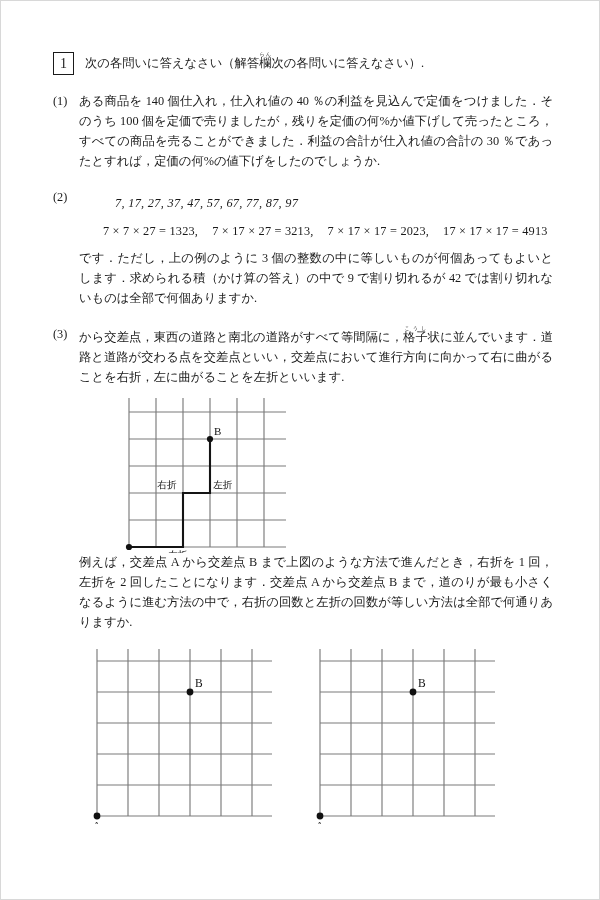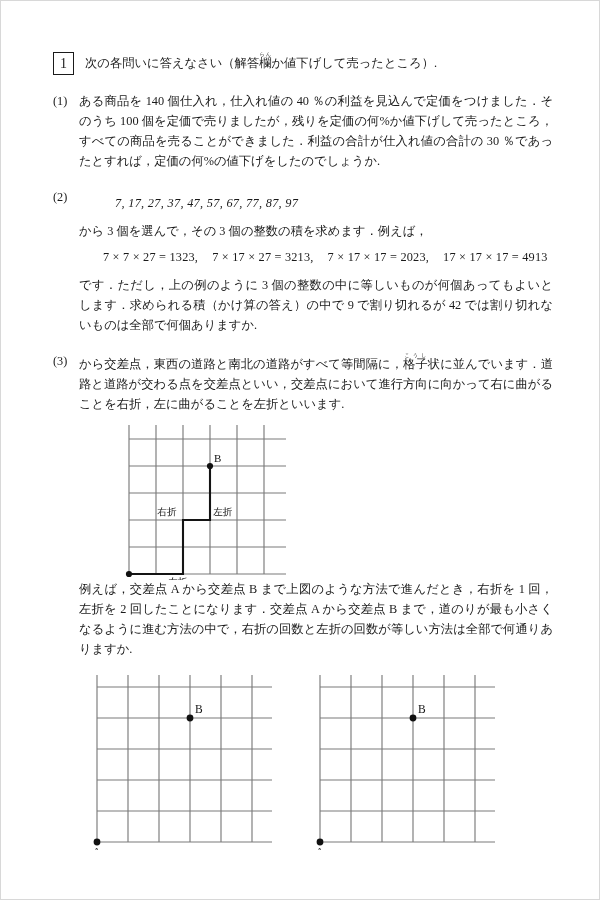--- a/index.html
+++ b/index.html
@@ -117,36 +117,35 @@
 </style>
 </head>
 <body>
 
 <div class="page">
   <div class="content">
 
     <div class="heading">
       <div class="qnum-box">1</div>
       <div class="heading-text">
-        <span>次の各問いに答えなさい（解答</span><ruby><span>欄</span><rt>らん</rt></ruby><span>か値下げして売ったところ）.</span>
+        <span>次の各問いに答えなさい（解答</span><ruby><span>欄</span><rt>らん</rt></ruby><span>次の各問いに答えなさい）.</span>
       </div>
     </div>
 
     <div class="problem">
       <div class="pmark">(1)</div>
       <div class="pbody">
         <p>ある商品を 140 個仕入れ，仕入れ値の 40 ％の利益を見込んで定価をつけました．そのうち 100 個を定価で売りましたが，残りを定価の何%か値下げして売ったところ，すべての商品を売ることができました．利益の合計が仕入れ値の合計の 30 ％であったとすれば，定価の何%の値下げをしたのでしょうか.</p>
       </div>
     </div>
 
     <div class="problem">
       <div class="pmark">(2)</div>
       <div class="pbody">
         <p class="indent-list">7, 17, 27, 37, 47, 57, 67, 77, 87, 97</p>
-        <p>から 3 個を選んで，その 3 個の整数の積を求めます．例えば，</p>
         <p class="indent-eq"><span>7 × 7 × 27 = 1323,</span><span class="eq-gap"></span><span>7 × 17 × 27 = 3213,</span><span class="eq-gap"></span><span>7 × 17 × 17 = 2023,</span><span class="eq-gap"></span><span>17 × 17 × 17 = 4913</span></p>
         <p>です．ただし，上の例のように 3 個の整数の中に等しいものが何個あってもよいとします．求められる積（かけ算の答え）の中で 9 で割り切れるが 42 では割り切れないものは全部で何個ありますか.</p>
       </div>
     </div>
 
     <div class="problem">
       <div class="pmark">(3)</div>
       <div class="pbody">
         <p><span>から交差点，東西の道路と南北の道路がすべて等間隔に，</span><ruby><span>格子</span><rt>こうし</rt></ruby><span>状に並んでいます．道路と道路が交わる点を交差点といい，交差点において進行方向に向かって右に曲がることを右折，左に曲がることを左折といいます.</span></p>
 

